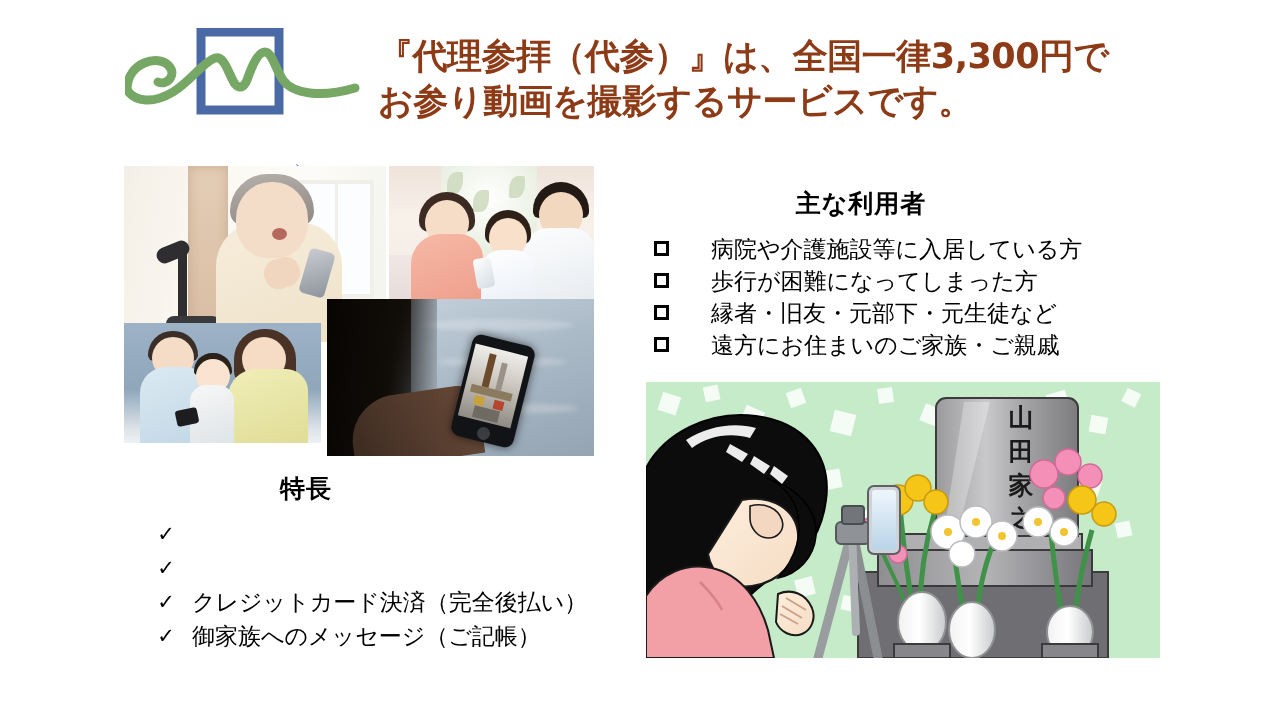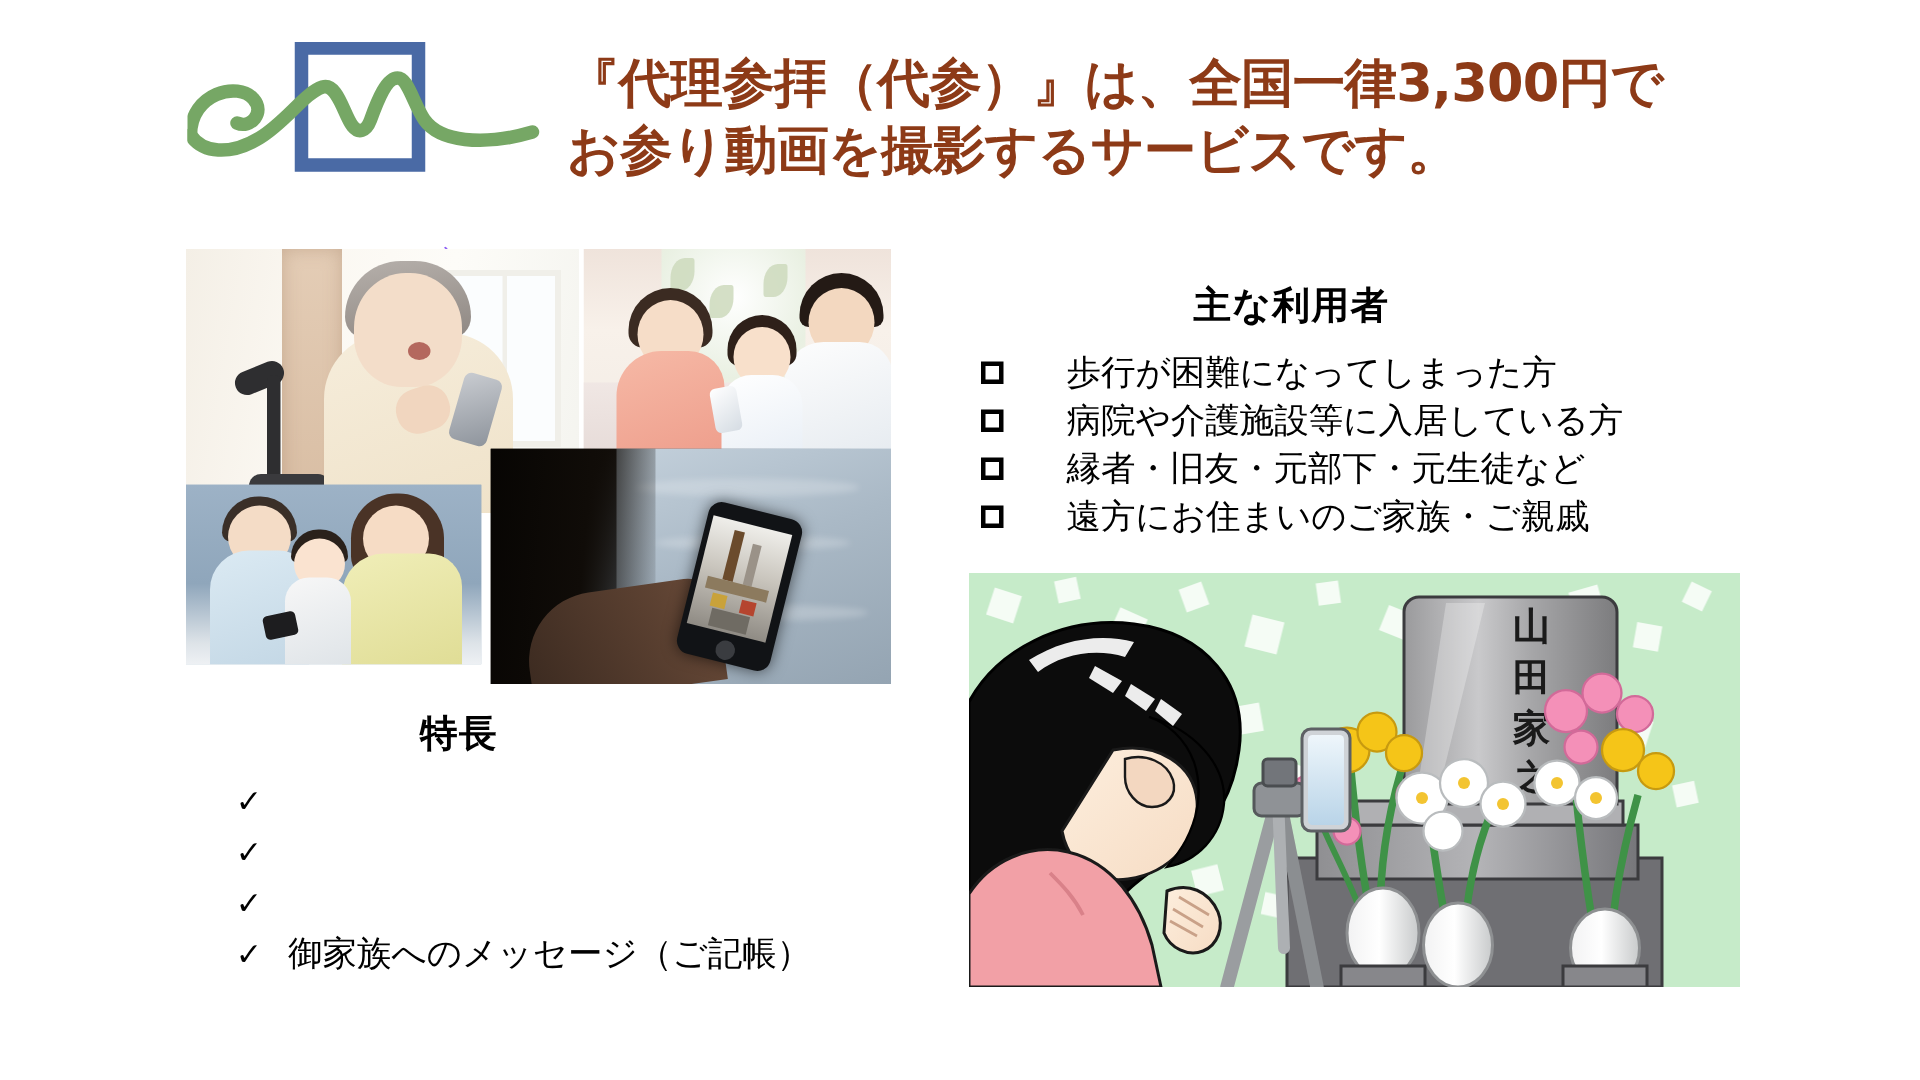--- a/index.html
+++ b/index.html
@@ -270,25 +270,25 @@
       </div>
       <div class="home"></div>
     </div>
   </div>
 
   <div class="users">
     <h2>主な利用者</h2>
     <ul>
       <li>
         <span class="sq"></span>
+        <span class="txt">病院や介護施設等に入居している方</span>
+      </li>
+      <li>
+        <span class="sq"></span>
         <span class="txt">歩行が困難になってしまった方</span>
-      </li>
-      <li>
-        <span class="sq"></span>
-        <span class="txt">病院や介護施設等に入居している方</span>
       </li>
       <li>
         <span class="sq"></span>
         <span class="txt">縁者・旧友・元部下・元生徒など</span>
       </li>
       <li>
         <span class="sq"></span>
         <span class="txt">遠方にお住まいのご家族・ご親戚</span>
       </li>
     </ul>
@@ -298,20 +298,21 @@
     <h2>特長</h2>
     <ul>
       <li>
         <span class="chk">✓</span>
       </li>
       <li>
         <span class="chk">✓</span>
       </li>
       <li>
         <span class="chk">✓</span>
+        <span class="txt">クレジットカード決済（完全後払い）</span>
       </li>
       <li>
         <span class="chk">✓</span>
         <span class="txt">御家族へのメッセージ（ご記帳）</span>
       </li>
     </ul>
   </div>
 
   <div class="illus">
     <svg width="514" height="276" viewBox="0 0 514 276">

